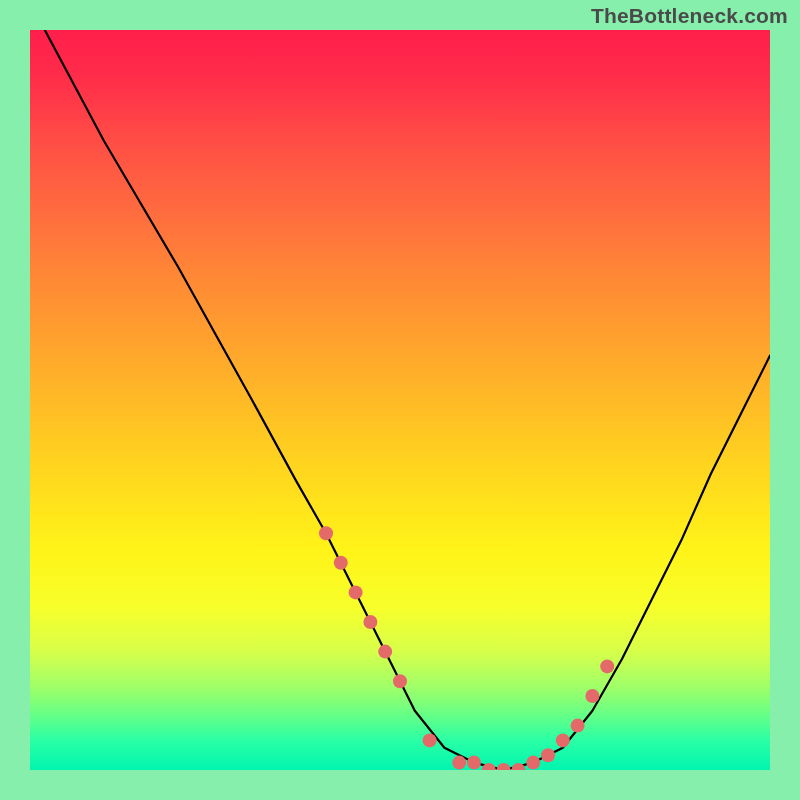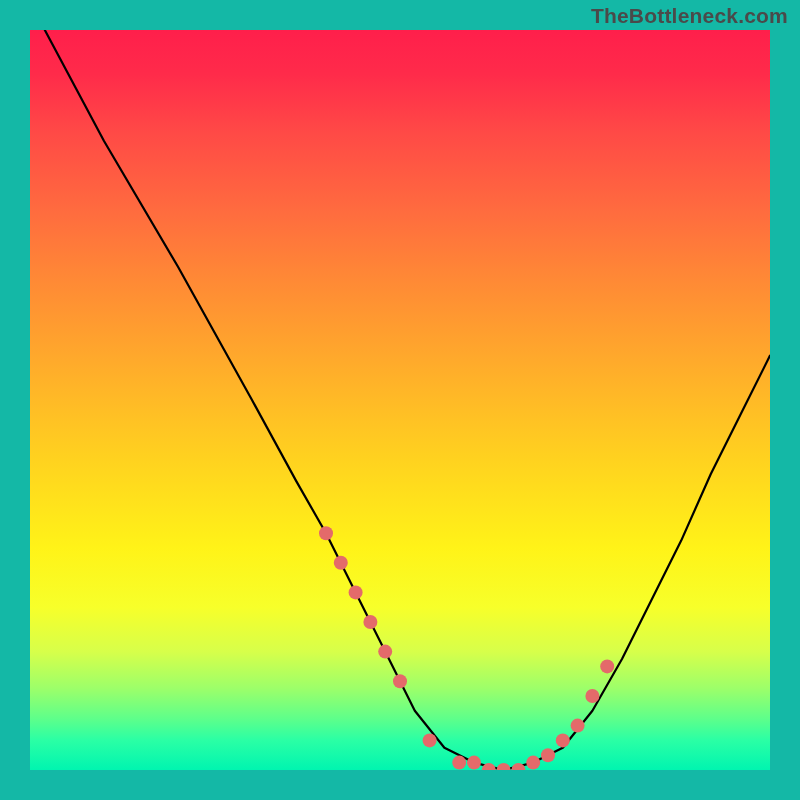--- a/index.html
+++ b/index.html
@@ -8,21 +8,21 @@
     width: 800px;
     height: 800px;
     background: #000;
     overflow: hidden;
     font-family: Arial, Helvetica, sans-serif;
   }
   .stage {
     position: relative;
     width: 800px;
     height: 800px;
-    background: #14b8a6;
+    background: #86efac;
   }
   .watermark {
     position: absolute;
     top: 4px;
     right: 12px;
     color: #4a4a4a;
     font-size: 21px;
     font-weight: 600;
     letter-spacing: 0.2px;
     z-index: 10;

